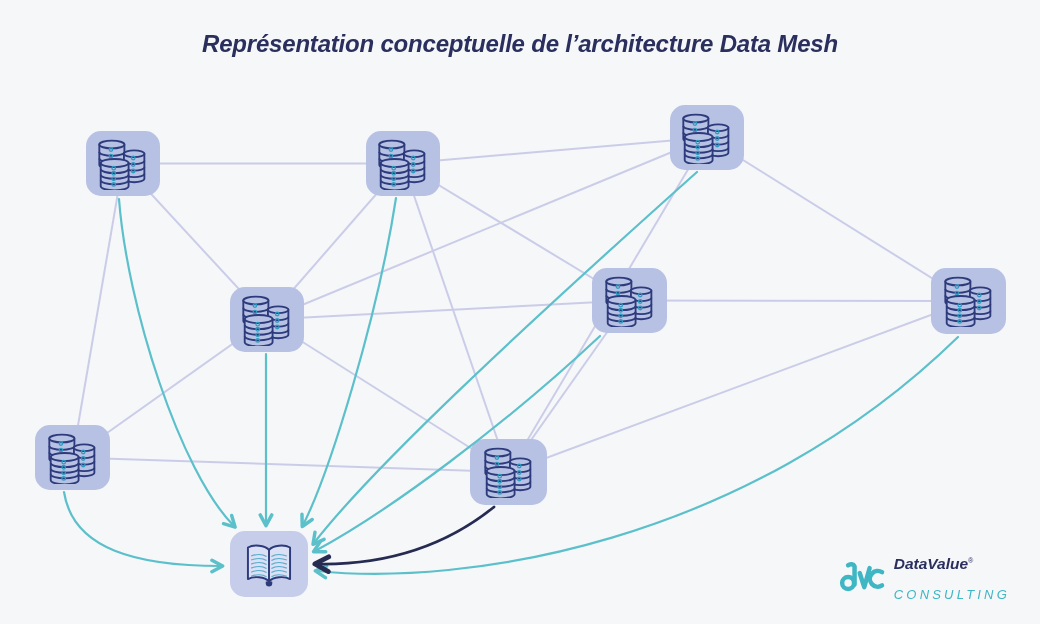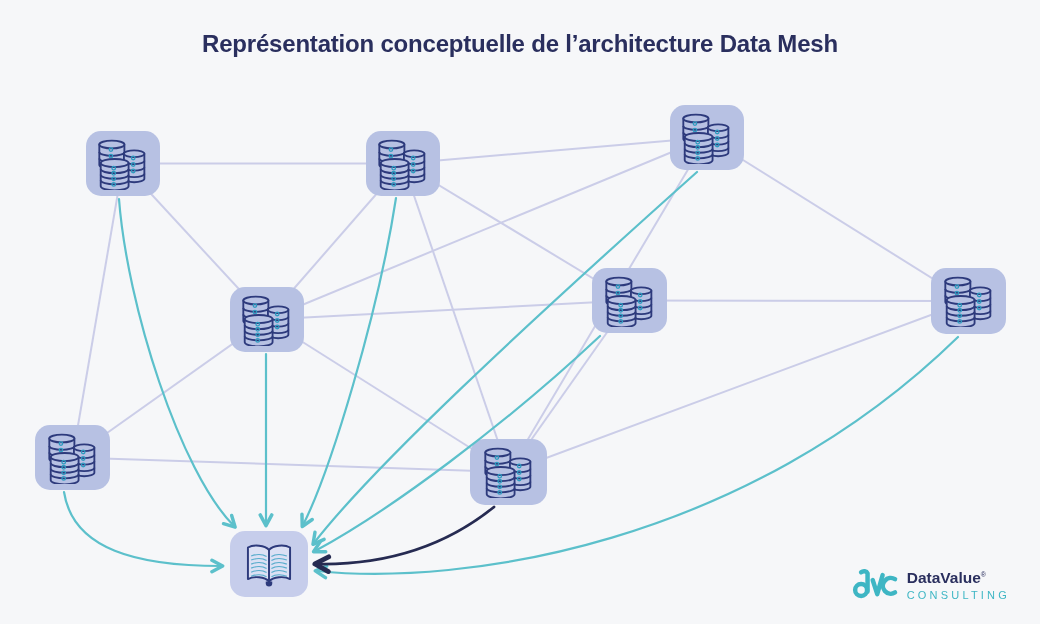--- a/index.html
+++ b/index.html
@@ -1,28 +1,28 @@
 <!DOCTYPE html>
 <html style="--background: #f6f7f9; --node-fill: #b7c1e3; --book-node-fill: #c6cdeb; --book-page-fill: #dbe0f4; --mesh-line: #cbcde8; --arrow-teal: #5cc0cb; --arrow-navy: #262b52; --icon-outline: #2d3a7c; --icon-dot: #2e9bbf; --title-color: #2a2f5e; --logo-teal: #3eb6c4; --logo-navy: #2a2f5e;"><head>
 <meta charset="utf-8">
 <style>
   html,body{margin:0;padding:0;}
   body{font-family:"Liberation Sans", sans-serif;}
-  .stage{position:relative;width:1040px;height:624px;background:var(--background);overflow:hidden;}
+  .stage{position:relative;width:1040px;height:624px;background:var(--background);overflow:hidden;font-style:italic;}
   .title{position:absolute;left:0;top:30px;width:100%;margin:0;text-align:center;
          font-size:24px;font-weight:700;letter-spacing:-0.2px;color:var(--title-color);}
   svg.layer{position:absolute;left:0;top:0;width:1040px;height:624px;pointer-events:none;}
   #nodes-layer{position:absolute;left:0;top:0;width:1040px;height:624px;}
   .node{position:absolute;border-radius:15px;background:var(--node-fill);
         display:flex;align-items:center;justify-content:center;box-sizing:border-box;}
   .node.book{background:var(--book-node-fill);}
   .logo{position:absolute;right:30px;bottom:22px;display:flex;align-items:center;gap:7px;}
   .logo-name{font-size:15.5px;font-weight:700;color:var(--logo-navy);line-height:1.1;}
   .logo-name sup{font-size:7px;font-weight:400;}
-  .logo-tagline{font-size:11px;color:var(--logo-teal);letter-spacing:3.2px;margin-top:2px;}
+  .logo-tagline{font-size:13px;color:var(--logo-teal);letter-spacing:3.2px;margin-top:15px;}
 </style>
 </head>
 <body>
 
 <div class="stage">
   <h1 class="title">Représentation conceptuelle de l’architecture Data Mesh</h1>
 
   <svg class="layer" id="mesh-layer">
       <line x1="123" y1="163.5" x2="403" y2="163.5" stroke="var(--mesh-line)" stroke-width="2"></line>
       <line x1="403" y1="163.5" x2="707" y2="137.5" stroke="var(--mesh-line)" stroke-width="2"></line>

